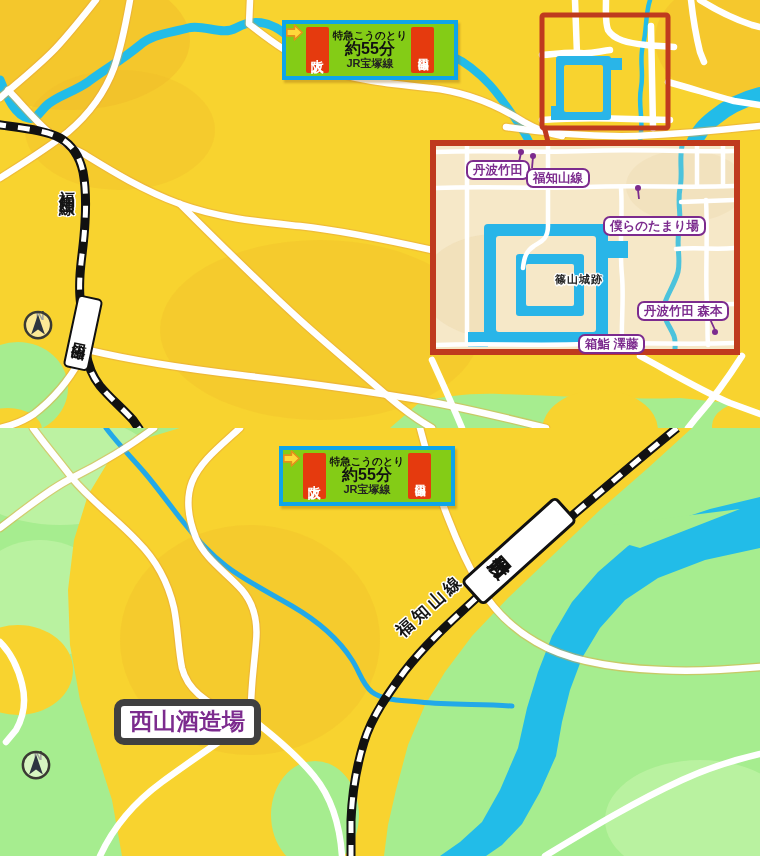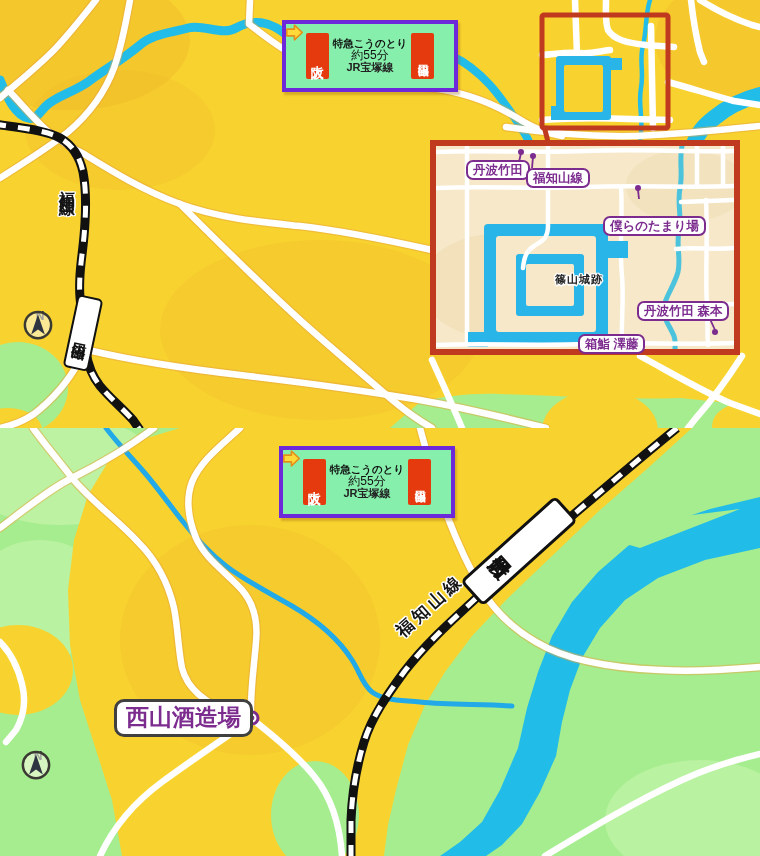--- a/index.html
+++ b/index.html
@@ -1,51 +1,51 @@
 <!DOCTYPE html>
 <html><head>
 <meta charset="utf-8">
 <style>
   html,body{margin:0;padding:0;background:#888;}
   #stage{position:relative;width:760px;height:856px;overflow:hidden;
          font-family:"Liberation Sans","DejaVu Sans",sans-serif;background:#F8D32F;}
   #stage svg{position:absolute;left:0;top:0;display:block;}
 
   
-  .banner{position:absolute;width:176px;height:72px;background:#86efac;border:4px solid #6d28d9;
+  .banner{position:absolute;width:176px;height:60px;background:#84cc16;border:4px solid #0ea5e9;
           box-sizing:border-box;display:flex;align-items:center;justify-content:center;gap:3px;
           box-shadow:2px 3px 2px rgba(150,100,20,.35);z-index:40;}
   .b-station{background:#E53A0E;color:#fff;border-radius:2px;width:23px;height:46px;
              display:flex;align-items:center;justify-content:center;flex:0 0 auto;}
   .b-station span{writing-mode:vertical-rl;text-orientation:upright;font-weight:bold;
                   font-size:13px;line-height:1;letter-spacing:1px;}
   .b-station.three span{font-size:11.5px;letter-spacing:0;}
   .b-center{display:flex;flex-direction:column;align-items:center;line-height:1.05;padding:0 1px;}
   .b-train{font-size:10.5px;font-weight:bold;color:#111;white-space:nowrap;}
-  .b-duration{font-size:12px;font-weight:normal;color:#111;white-space:nowrap;}
+  .b-duration{font-size:16px;font-weight:bold;color:#111;white-space:nowrap;}
   .b-line{font-size:11px;font-weight:bold;color:#222;white-space:nowrap;}
   .b-arrow{flex:0 0 auto;}
 
   
   .halo{text-shadow:-1px -1px 0 #fff,1px -1px 0 #fff,-1px 1px 0 #fff,1px 1px 0 #fff,
         0 -1.5px 0 #fff,0 1.5px 0 #fff,-1.5px 0 0 #fff,1.5px 0 0 #fff;}
   .rail-label-v{position:absolute;writing-mode:vertical-rl;text-orientation:upright;
                 font-size:16px;font-weight:bold;color:#151515;letter-spacing:3px;z-index:20;}
   .rail-label-d{position:absolute;font-size:17px;font-weight:bold;color:#151515;
                 letter-spacing:4px;z-index:20;transform-origin:center;white-space:nowrap;}
   .station-box{position:absolute;background:#fff;border:2.5px solid #111;border-radius:5px;
                box-sizing:border-box;display:flex;align-items:center;justify-content:center;z-index:22;}
   .station-box span{writing-mode:vertical-rl;text-orientation:upright;font-weight:bold;
                     color:#111;line-height:1;}
   .poi{position:absolute;background:#fff;border:2px solid #7C2B8E;border-radius:7px;
        color:#7C2B8E;font-size:12.5px;font-weight:bold;padding:1px 5px;line-height:1.15;
        white-space:nowrap;z-index:30;}
   .castle-label{position:absolute;font-size:11px;font-weight:bold;color:#222;z-index:30;
                 white-space:nowrap;letter-spacing:1px;padding-left:28px;}
-  .brewery{position:absolute;background:#fff;border:3px solid #404040;border-radius:10px;
+  .brewery{position:absolute;background:#fff;border:7px solid #404040;border-radius:10px;
            color:#7C2B8E;font-size:23px;font-weight:bold;padding:2px 9px;line-height:1.2;
            white-space:nowrap;z-index:30;}
   .compass{position:absolute;width:34px;height:52px;display:flex;flex-direction:column;
            align-items:center;z-index:25;}
   .compass .n{font-size:12px;font-weight:bold;color:#2E3540;line-height:1;margin-bottom:1px;}
 
   
   #inset{position:absolute;left:430px;top:140px;width:298px;height:203px;border:6px solid #BF3A1E;
          background:#F6E8C8;z-index:15;}
   #inset svg{position:absolute;left:0;top:0;}

